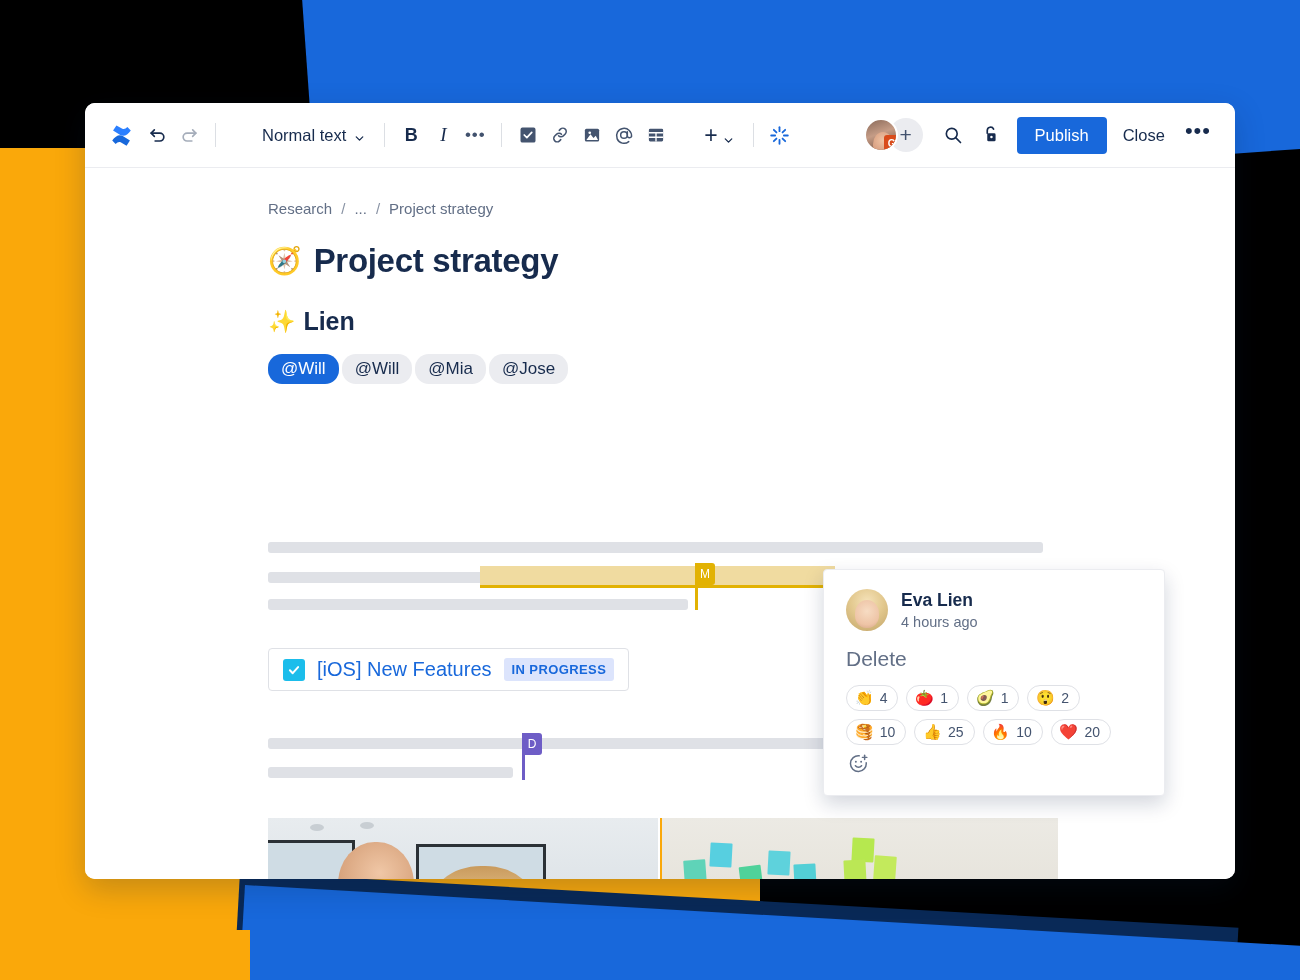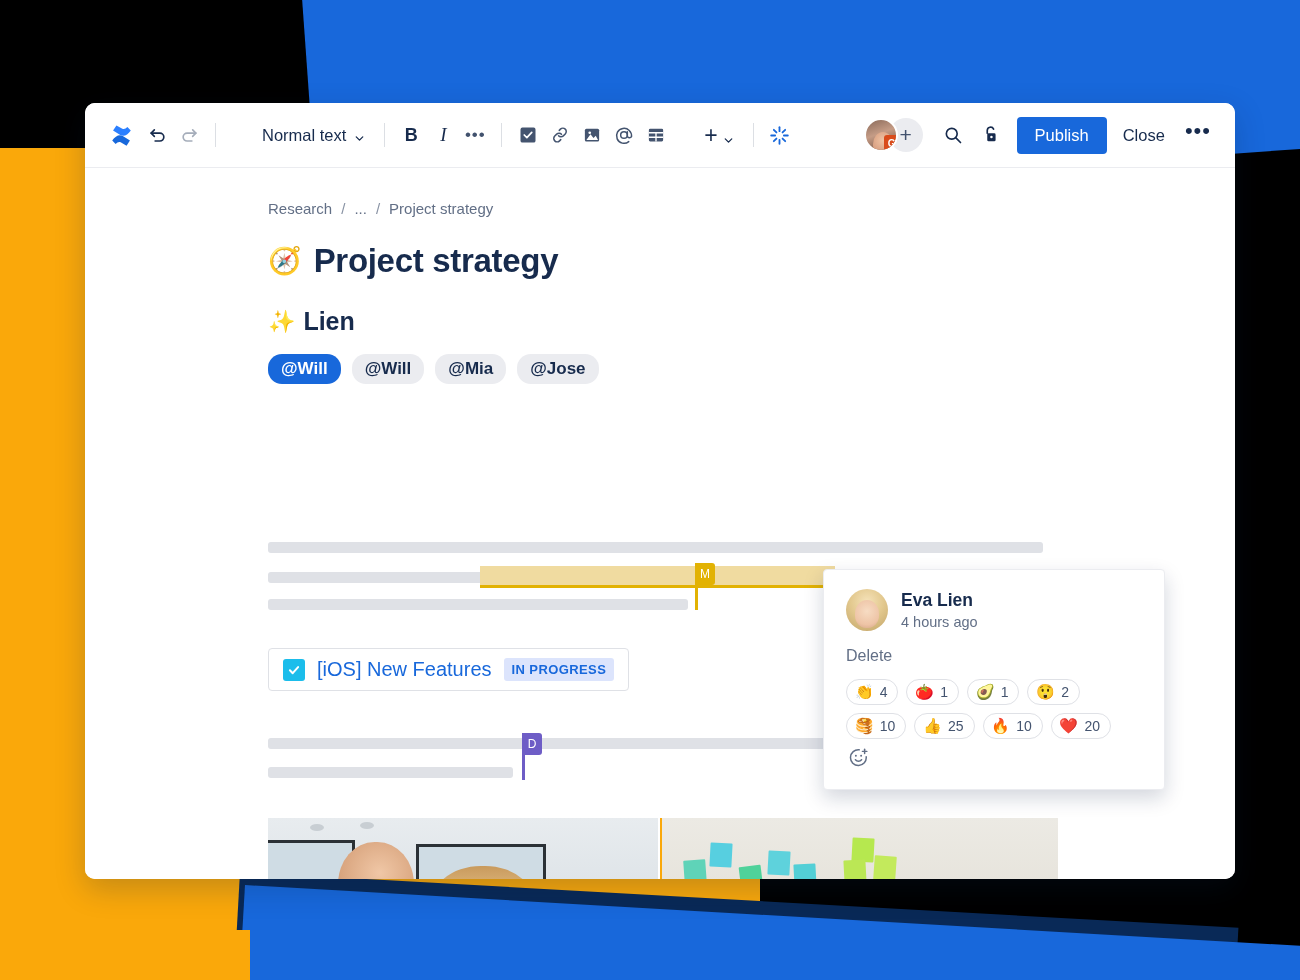--- a/index.html
+++ b/index.html
@@ -113,21 +113,21 @@
   .bc-item { cursor: pointer; }
 
   .title-row { display: flex; align-items: center; gap: 12px; padding: 25px 0 0 183px; }
   .title-emoji { font-size: 27px; line-height: 1; }
   .doc-title { font-size: 33px; color: #172B4D; font-weight: bold; letter-spacing: -.3px; }
 
   .h2-row { display: flex; align-items: center; gap: 8px; padding: 27px 0 0 183px; }
   .h2-emoji { font-size: 22px; }
   .h2-text { font-size: 25px; color: #172B4D; font-weight: bold; }
 
-  .chips { display: flex; gap: 11px; padding: 18px 0 0 183px; font-weight: bold; }
+  .chips { display: flex; gap: 3px; padding: 18px 0 0 183px; }
   .chip {
     padding: 5px 13px; border-radius: 14px; background: #EBECF0;
     color: #172B4D; font-size: 17px; cursor: pointer;
   }
   .chip.active { background: #1868DB; color: #fff; }
 
   .task-row { display: flex; align-items: center; gap: 15px; padding: 42px 0 0 183px; }
   .cbx {
     width: 28px; height: 28px; border-radius: 4px; background: #1868DB;
     display: flex; align-items: center; justify-content: center; cursor: pointer; flex: none;
@@ -201,21 +201,21 @@
     background: radial-gradient(circle at 50% 30%, #f5e2b9 0%, #e3c98f 45%, #c2a468 100%);
     position: relative; overflow: hidden; flex: none;
   }
   .cm-avatar::after{
     content:""; position:absolute; left:9px; top:11px; width:24px; height:28px; border-radius:50% 50% 45% 45%;
     background: radial-gradient(circle at 50% 40%, #f7dcc3 0%, #eec4a6 65%, #d3a282 100%);
   }
   .cm-name { font-size: 17.5px; font-weight: bold; color: #172B4D; }
   .cm-time { font-size: 14.5px; color: #626F86; margin-top: 3px; }
   .cm-body { font-size: 17px; color: #172B4D; line-height: 1.45; margin-top: 17px; }
-  .cm-delete { font-size: 16px; color: #626F86; margin-top: 16px; cursor: pointer; }
+  .cm-delete { font-size: 21px; color: #626F86; margin-top: 16px; cursor: pointer; }
   .reactions { display: flex; flex-wrap: wrap; gap: 8px; margin-top: 14px; align-items: center; }
   .reaction {
     display: flex; align-items: center; gap: 6px;
     border: 1px solid #DFE1E6; border-radius: 13px; padding: 3px 10px 3px 8px;
     background: #fff; cursor: pointer; font-size: 14px; color: #44546F;
   }
   .reaction .emo { font-size: 15px; }
   .add-reaction { color: #626F86; display: flex; align-items: center; cursor: pointer; padding-left: 2px; }
 </style>
 </head>

